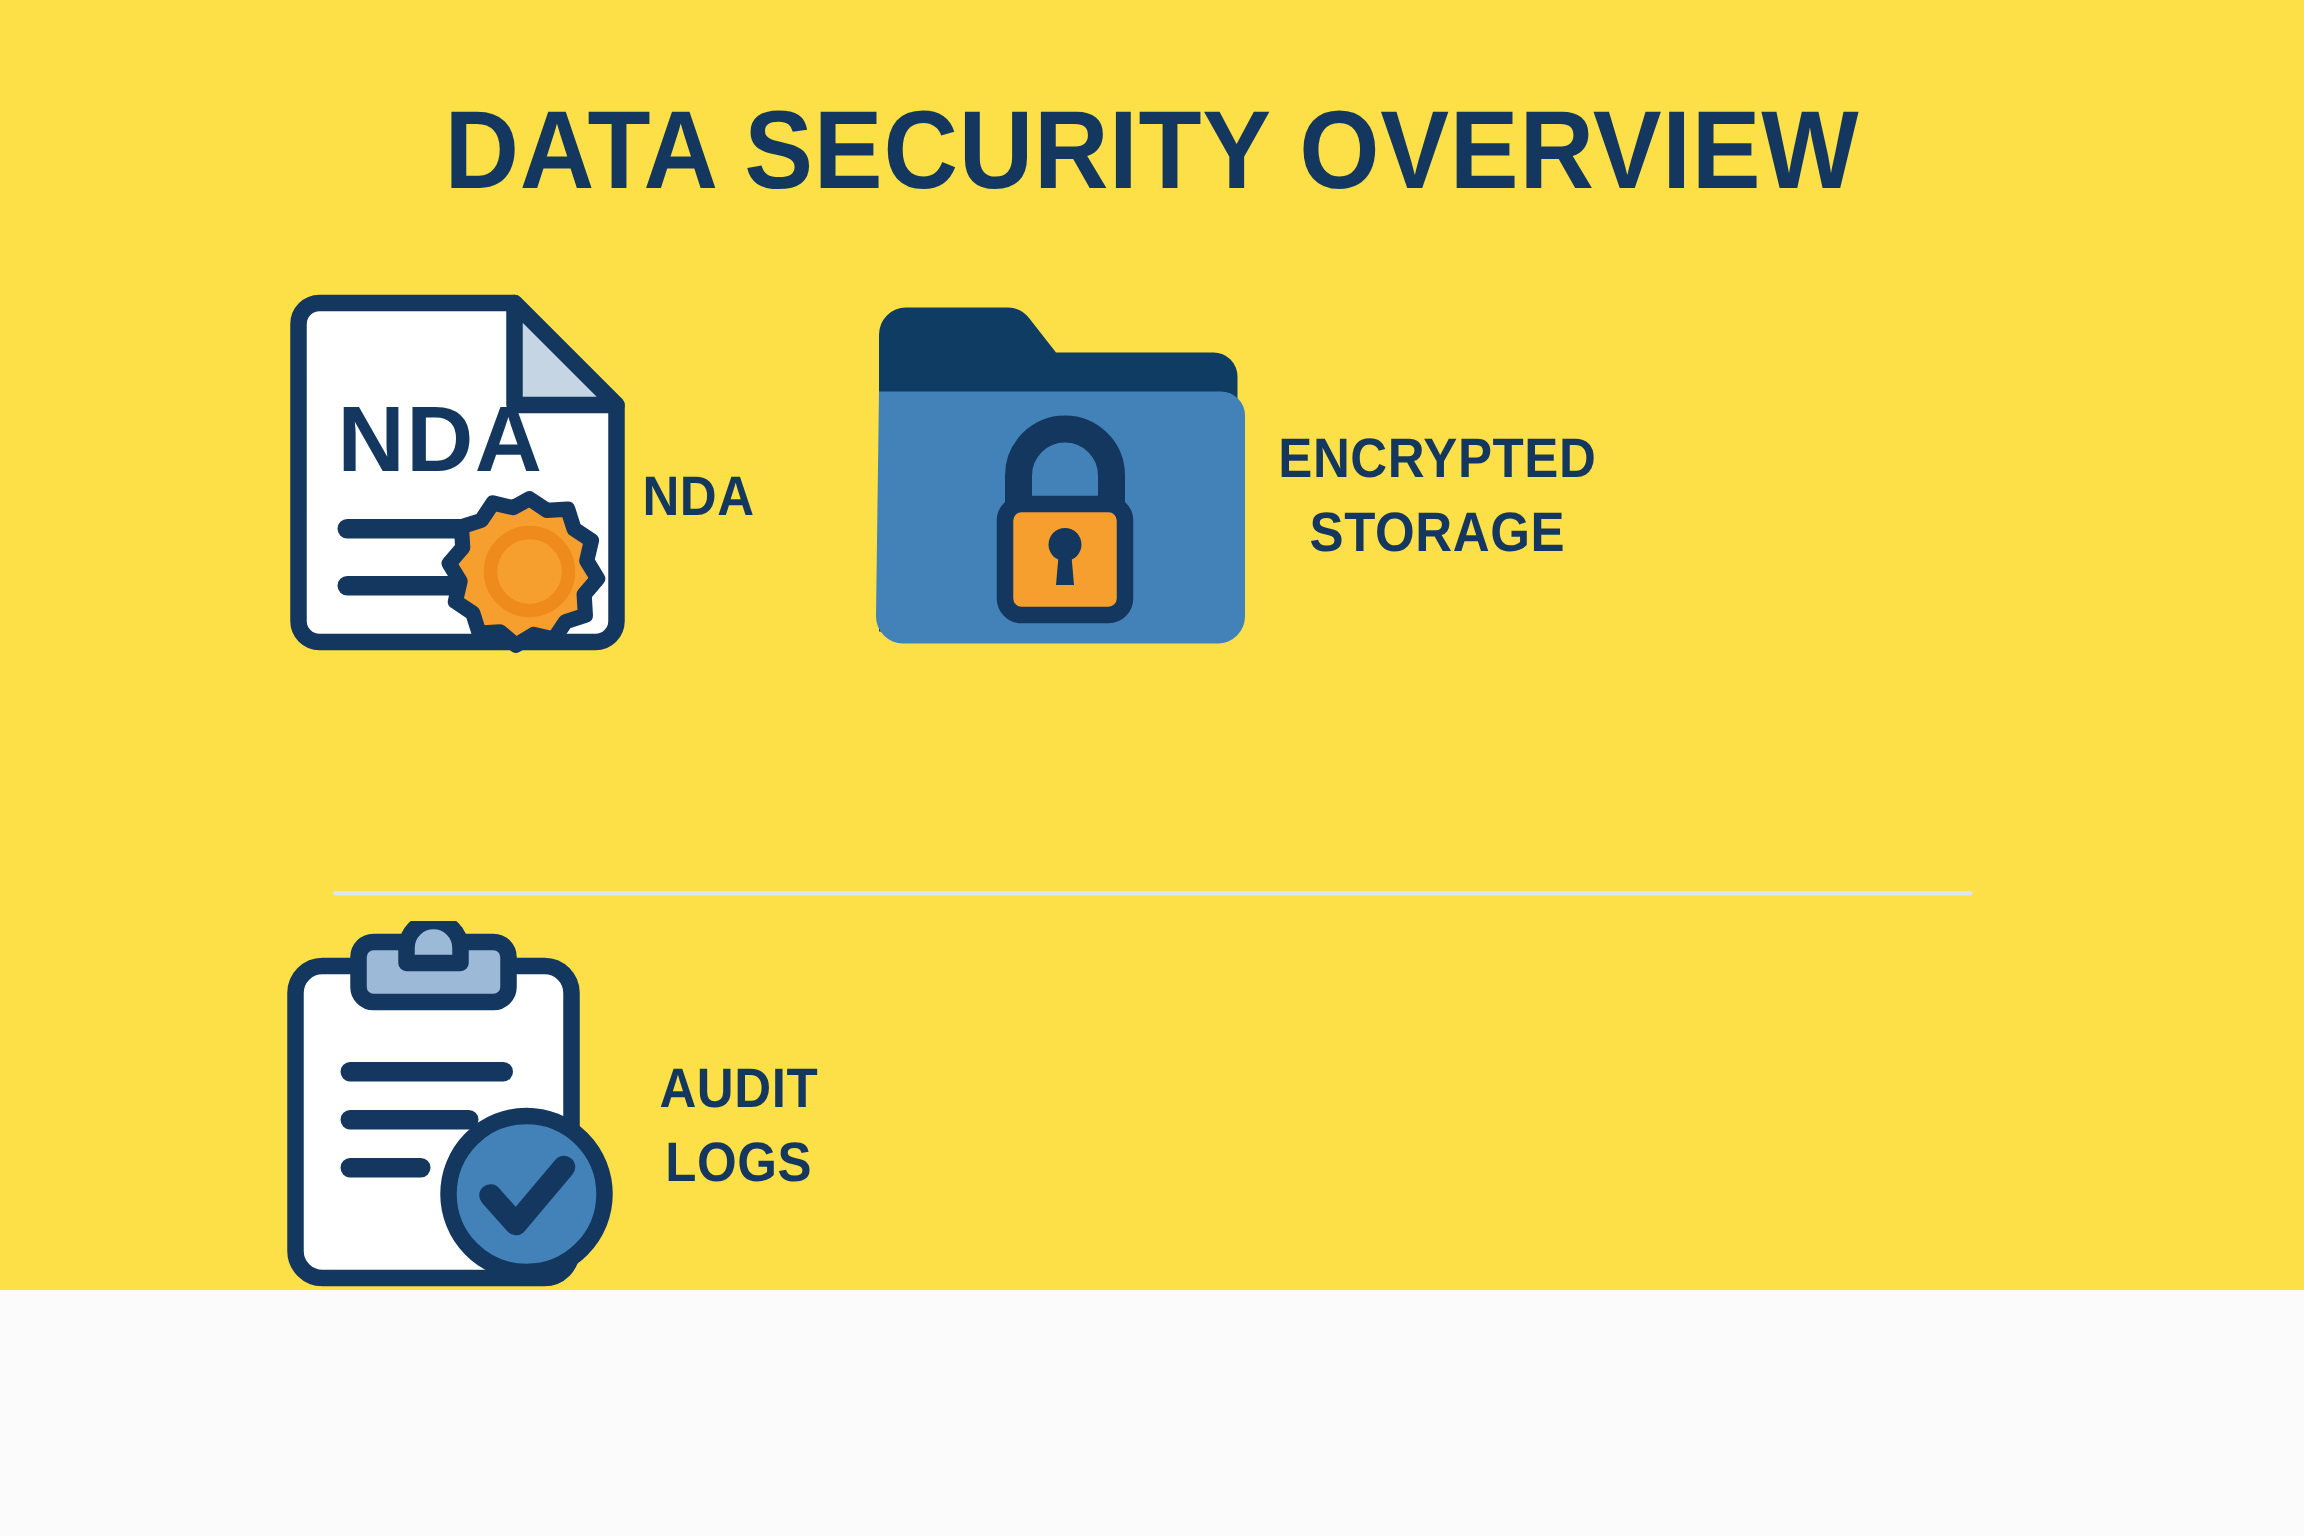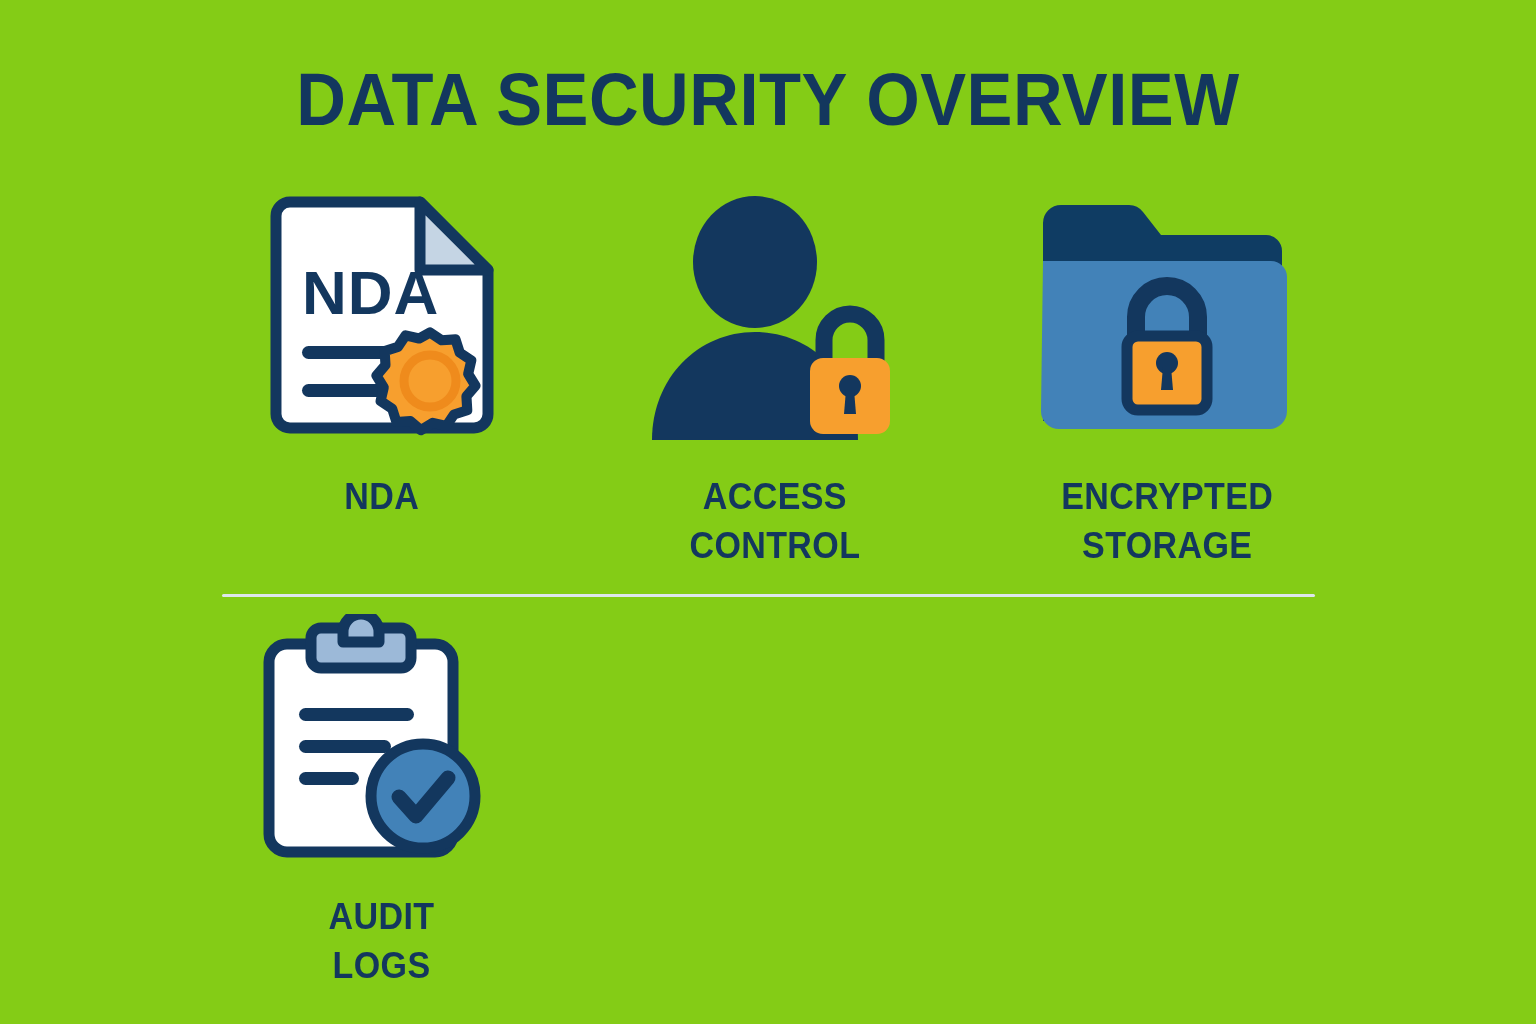--- a/index.html
+++ b/index.html
@@ -9,22 +9,22 @@
   body {
     width: 1536px;
     height: 1024px;
     background: #fbfbfb;
     font-family: "Liberation Sans", sans-serif;
     overflow: hidden;
   }
   #page {
     position: relative;
     width: 1536px;
-    height: 1024px;
-    background: #84cc16;
+    height: 860px;
+    background: #fde047;
   }
 
   
   #title {
     position: absolute;
     top: 60px;
     left: 0;
     width: 1536px;
     text-align: center;
     font-size: 74px;
@@ -57,21 +57,21 @@
     display: flex;
     flex-direction: row;
     justify-content: flex-start;
   }
   #row-top { top: 188px; }
   #row-bottom { top: 608px; gap: 40px; }
 
   .card {
     width: 393px;
     display: flex;
-    flex-direction: column;
+    flex-direction: row;
     align-items: center;
   }
 
   .icon-wrap {
     height: 262px;
     display: flex;
     align-items: center;
     justify-content: center;
   }
   .icon-wrap svg { display: block; }
@@ -118,39 +118,20 @@
                      L-41.1 26.9 L-53.7 18.5 L-50.3 3.8 L-58.2 -9.1
                      L-48.4 -20.6 L-49.3 -35.7 L-34.9 -40.3 L-26.5 -52.9
                      L-11.8 -49.5 Z" transform="scale(0.92)" fill="#f79f2e" stroke="#13375e" stroke-width="11" stroke-linejoin="round"></path>
             <circle cx="0" cy="-3" r="26" fill="none" stroke="#ef8b1c" stroke-width="9"></circle>
           </g>
         </svg>
       </div>
       <div class="card-label">NDA</div>
     </div>
 
-    <div class="card">
-      <div class="icon-wrap">
-        <svg width="265" height="250" viewBox="0 0 265 250">
-
-          <ellipse cx="113" cy="68" rx="62" ry="66" fill="#13375e"></ellipse>
-
-          <path d="M10 246 c0 -62 46 -108 103 -108 s103 46 103 108 z" fill="#13375e"></path>
-
-          <path d="M182 170 v-24 a26 26 0 0 1 52 0 v24" fill="none" stroke="#13375e" stroke-width="17" stroke-linecap="round"></path>
-
-          <rect x="168" y="164" width="80" height="76" rx="13" fill="#f79f2e"></rect>
-
-          <circle cx="208" cy="192" r="11" fill="#13375e"></circle>
-          <path d="M204 196 h8 l2 24 h-12 z" fill="#13375e"></path>
-        </svg>
-      </div>
-      <div class="card-label">ACCESS
-CONTROL</div>
-    </div>
 
     <div class="card">
       <div class="icon-wrap">
         <svg width="265" height="245" viewBox="0 0 265 245">
 
           <path d="M8 26 a18 18 0 0 1 18 -18 h68 a18 18 0 0 1 14 7 l18 23 h105 a16 16 0 0 1 16 16 v170 h-239 z" fill="#0f3c63"></path>
 
           <path d="M8 64 h228 a16 16 0 0 1 16 16 v134 a18 18 0 0 1 -18 18 h-210 a18 18 0 0 1 -18 -18 z" fill="#4282b8"></path>
 
           <path d="M101 148 v-28 a31 31 0 0 1 62 0 v28" fill="none" stroke="#13375e" stroke-width="18" stroke-linecap="round"></path>

